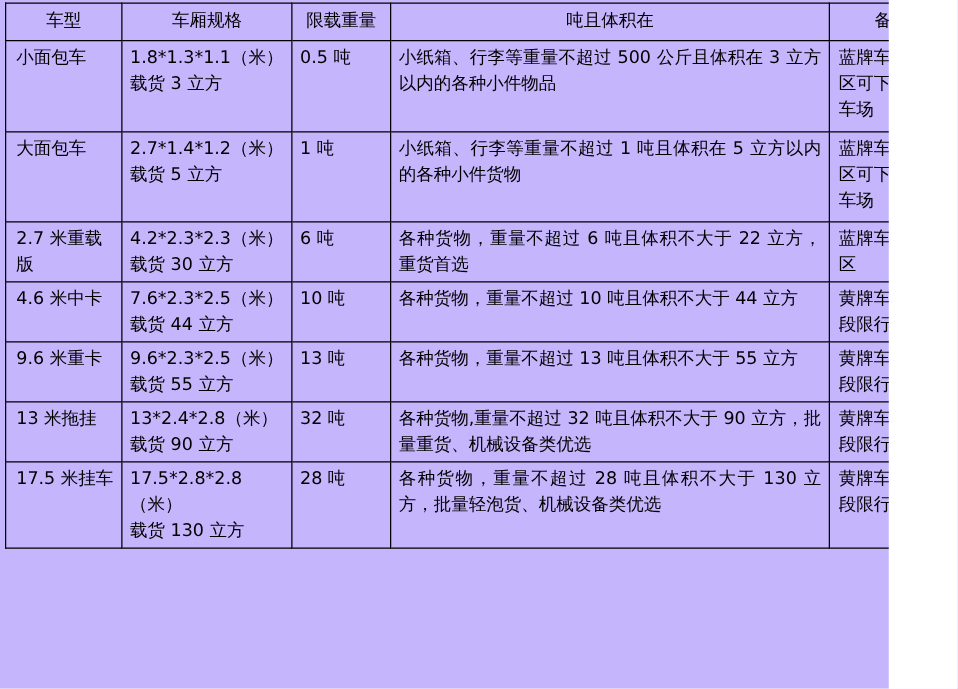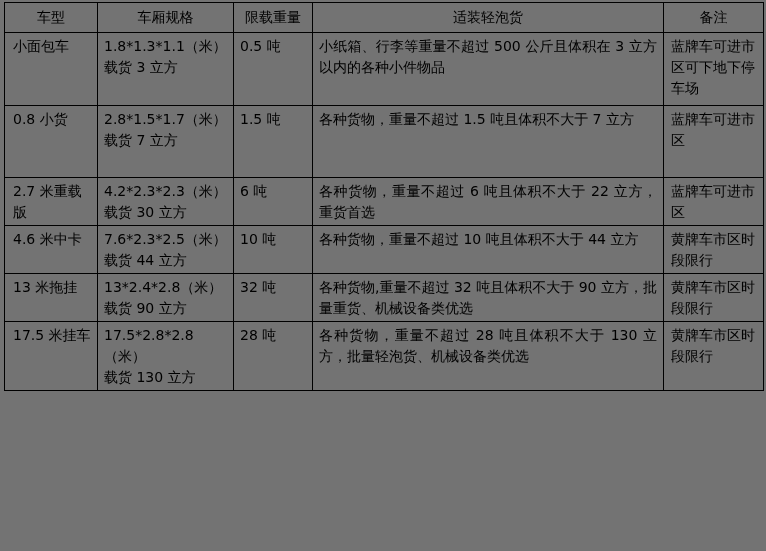--- a/index.html
+++ b/index.html
@@ -2,23 +2,23 @@
 <html><head>
 <meta charset="utf-8">
 <style>
   html, body {
     margin: 0;
     padding: 0;
     background: #ffffff;
     font-family: "DejaVu Sans", "Liberation Sans", sans-serif;
   }
   .page {
-    width: 766px;
+    width: 711px;
     height: 551px;
-    background: #737373;
+    background: #c4b5fd;
     box-sizing: border-box;
     padding: 2px 0 0 4px;
     overflow: hidden;
   }
   table.vehicle-table {
     border-collapse: collapse;
     table-layout: fixed;
     width: 759px;
     color: #000000;
     font-size: 14px;
@@ -68,44 +68,44 @@
       <col style="width:136px">
       <col style="width:79px">
       <col style="width:351px">
       <col style="width:100px">
     </colgroup>
     <thead>
       <tr>
         <th>车型</th>
         <th>车厢规格</th>
         <th>限载重量</th>
-        <th>适装轻泡货</th>
+        <th>吨且体积在</th>
         <th>备注</th>
       </tr>
     </thead>
     <tbody>
 
         <tr>
           <td class="col-vehicle">小面包车</td>
           <td class="col-spec">1.8*1.3*1.1（米）
 载货 3 立方</td>
           <td class="col-load">0.5 吨</td>
           <td class="col-cargo">小纸箱、行李等重量不超过 500 公斤且体积在 3 立方以内的各种小件物品</td>
           <td class="col-note">蓝牌车可进市区可下地下停车场</td>
         </tr>
 
+        <tr>
+          <td class="col-vehicle">大面包车</td>
+          <td class="col-spec">2.7*1.4*1.2（米）
+载货 5 立方</td>
+          <td class="col-load">1 吨</td>
+          <td class="col-cargo">小纸箱、行李等重量不超过 1 吨且体积在 5 立方以内的各种小件货物</td>
+          <td class="col-note">蓝牌车可进市区可下地下停车场</td>
+        </tr>
 
-        <tr>
-          <td class="col-vehicle">0.8 小货</td>
-          <td class="col-spec">2.8*1.5*1.7（米）
-载货 7 立方</td>
-          <td class="col-load">1.5 吨</td>
-          <td class="col-cargo">各种货物，重量不超过 1.5 吨且体积不大于 7 立方</td>
-          <td class="col-note">蓝牌车可进市区</td>
-        </tr>
 
 
         <tr>
           <td class="col-vehicle">2.7 米重载版</td>
           <td class="col-spec">4.2*2.3*2.3（米）
 载货 30 立方</td>
           <td class="col-load">6 吨</td>
           <td class="col-cargo">各种货物，重量不超过 6 吨且体积不大于 22 立方，重货首选</td>
           <td class="col-note">蓝牌车可进市区</td>
         </tr>
@@ -113,20 +113,28 @@
 
         <tr>
           <td class="col-vehicle">4.6 米中卡</td>
           <td class="col-spec">7.6*2.3*2.5（米）
 载货 44 立方</td>
           <td class="col-load">10 吨</td>
           <td class="col-cargo">各种货物，重量不超过 10 吨且体积不大于 44 立方</td>
           <td class="col-note">黄牌车市区时段限行</td>
         </tr>
 
+        <tr>
+          <td class="col-vehicle">9.6 米重卡</td>
+          <td class="col-spec">9.6*2.3*2.5（米）
+载货 55 立方</td>
+          <td class="col-load">13 吨</td>
+          <td class="col-cargo">各种货物，重量不超过 13 吨且体积不大于 55 立方</td>
+          <td class="col-note">黄牌车市区时段限行</td>
+        </tr>
 
         <tr>
           <td class="col-vehicle">13 米拖挂</td>
           <td class="col-spec">13*2.4*2.8（米）
 载货 90 立方</td>
           <td class="col-load">32 吨</td>
           <td class="col-cargo">各种货物,重量不超过 32 吨且体积不大于 90 立方，批量重货、机械设备类优选</td>
           <td class="col-note">黄牌车市区时段限行</td>
         </tr>
 

